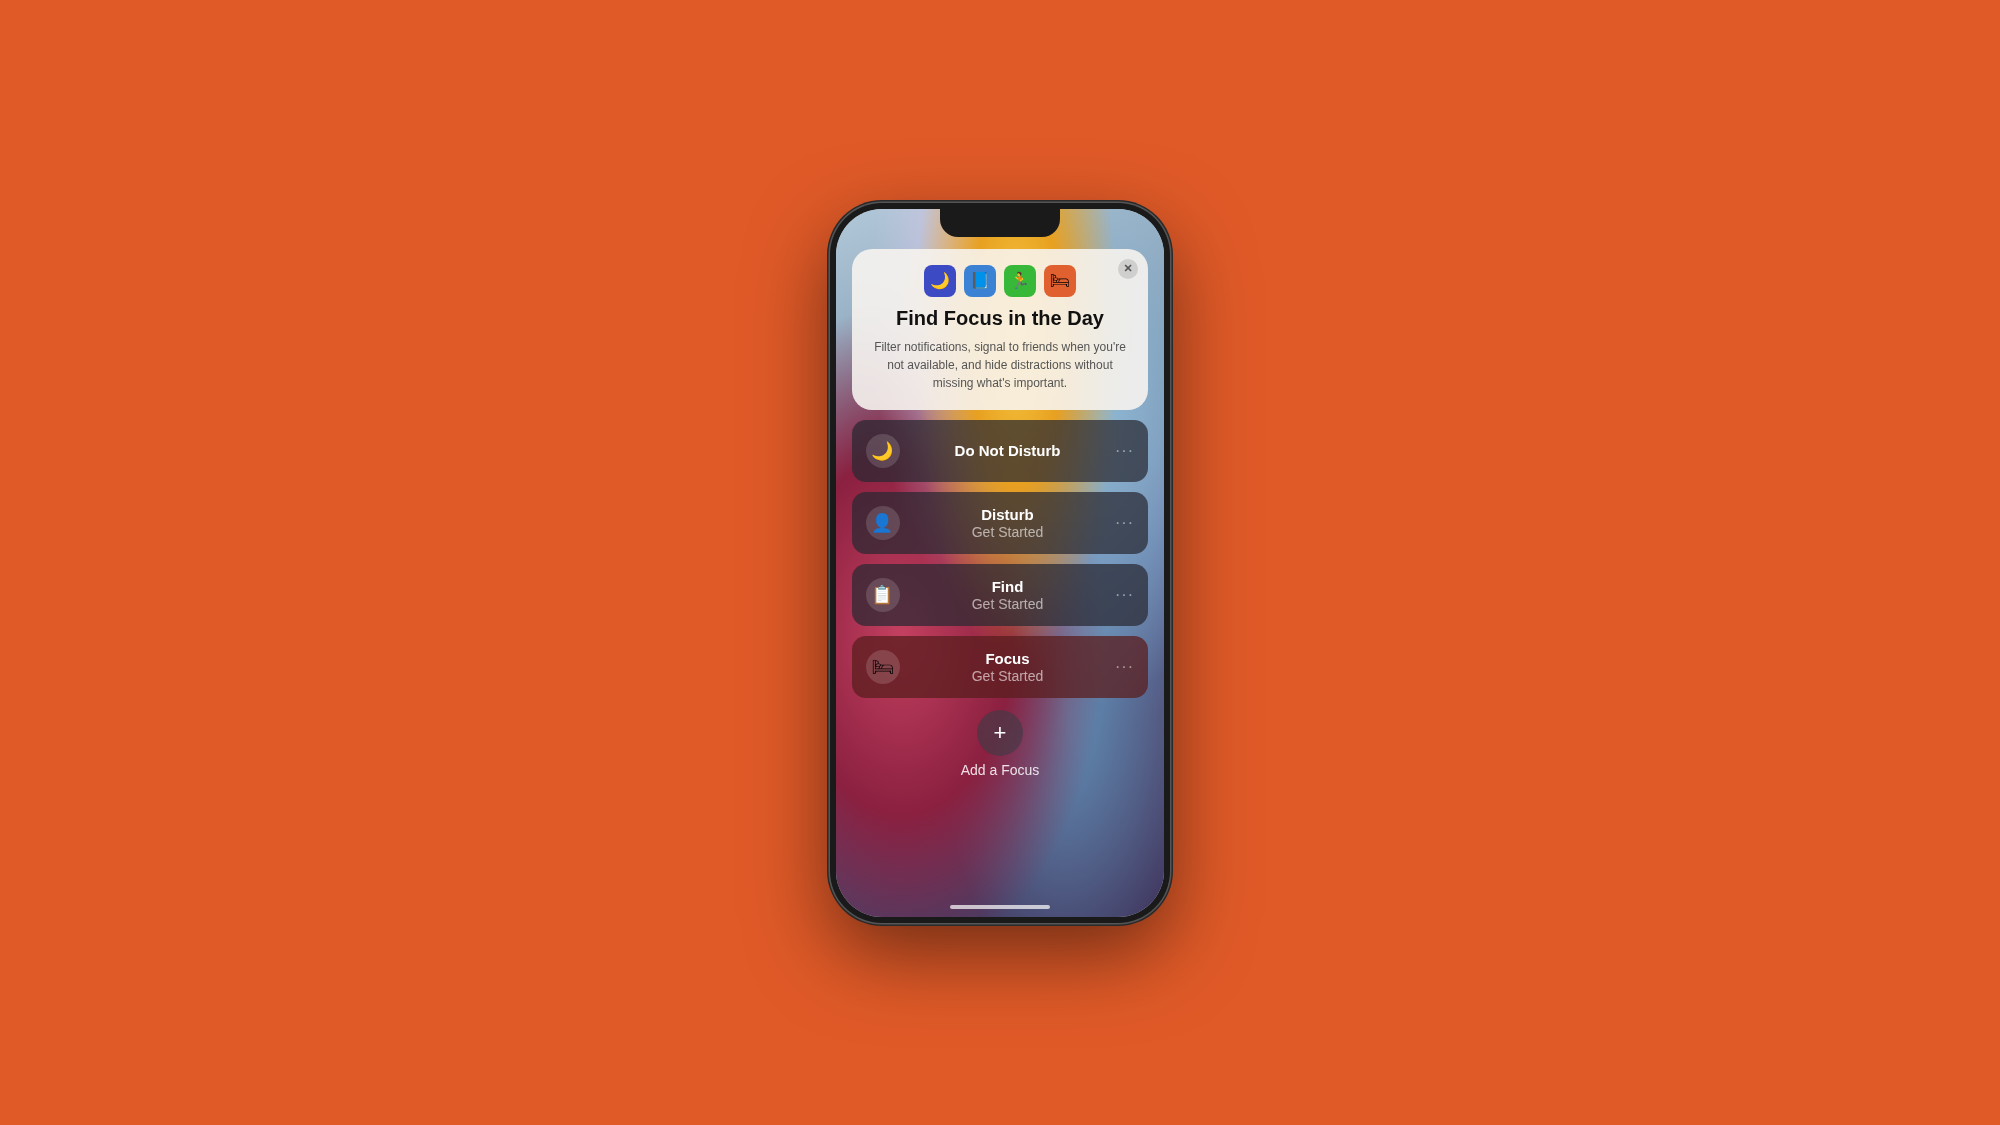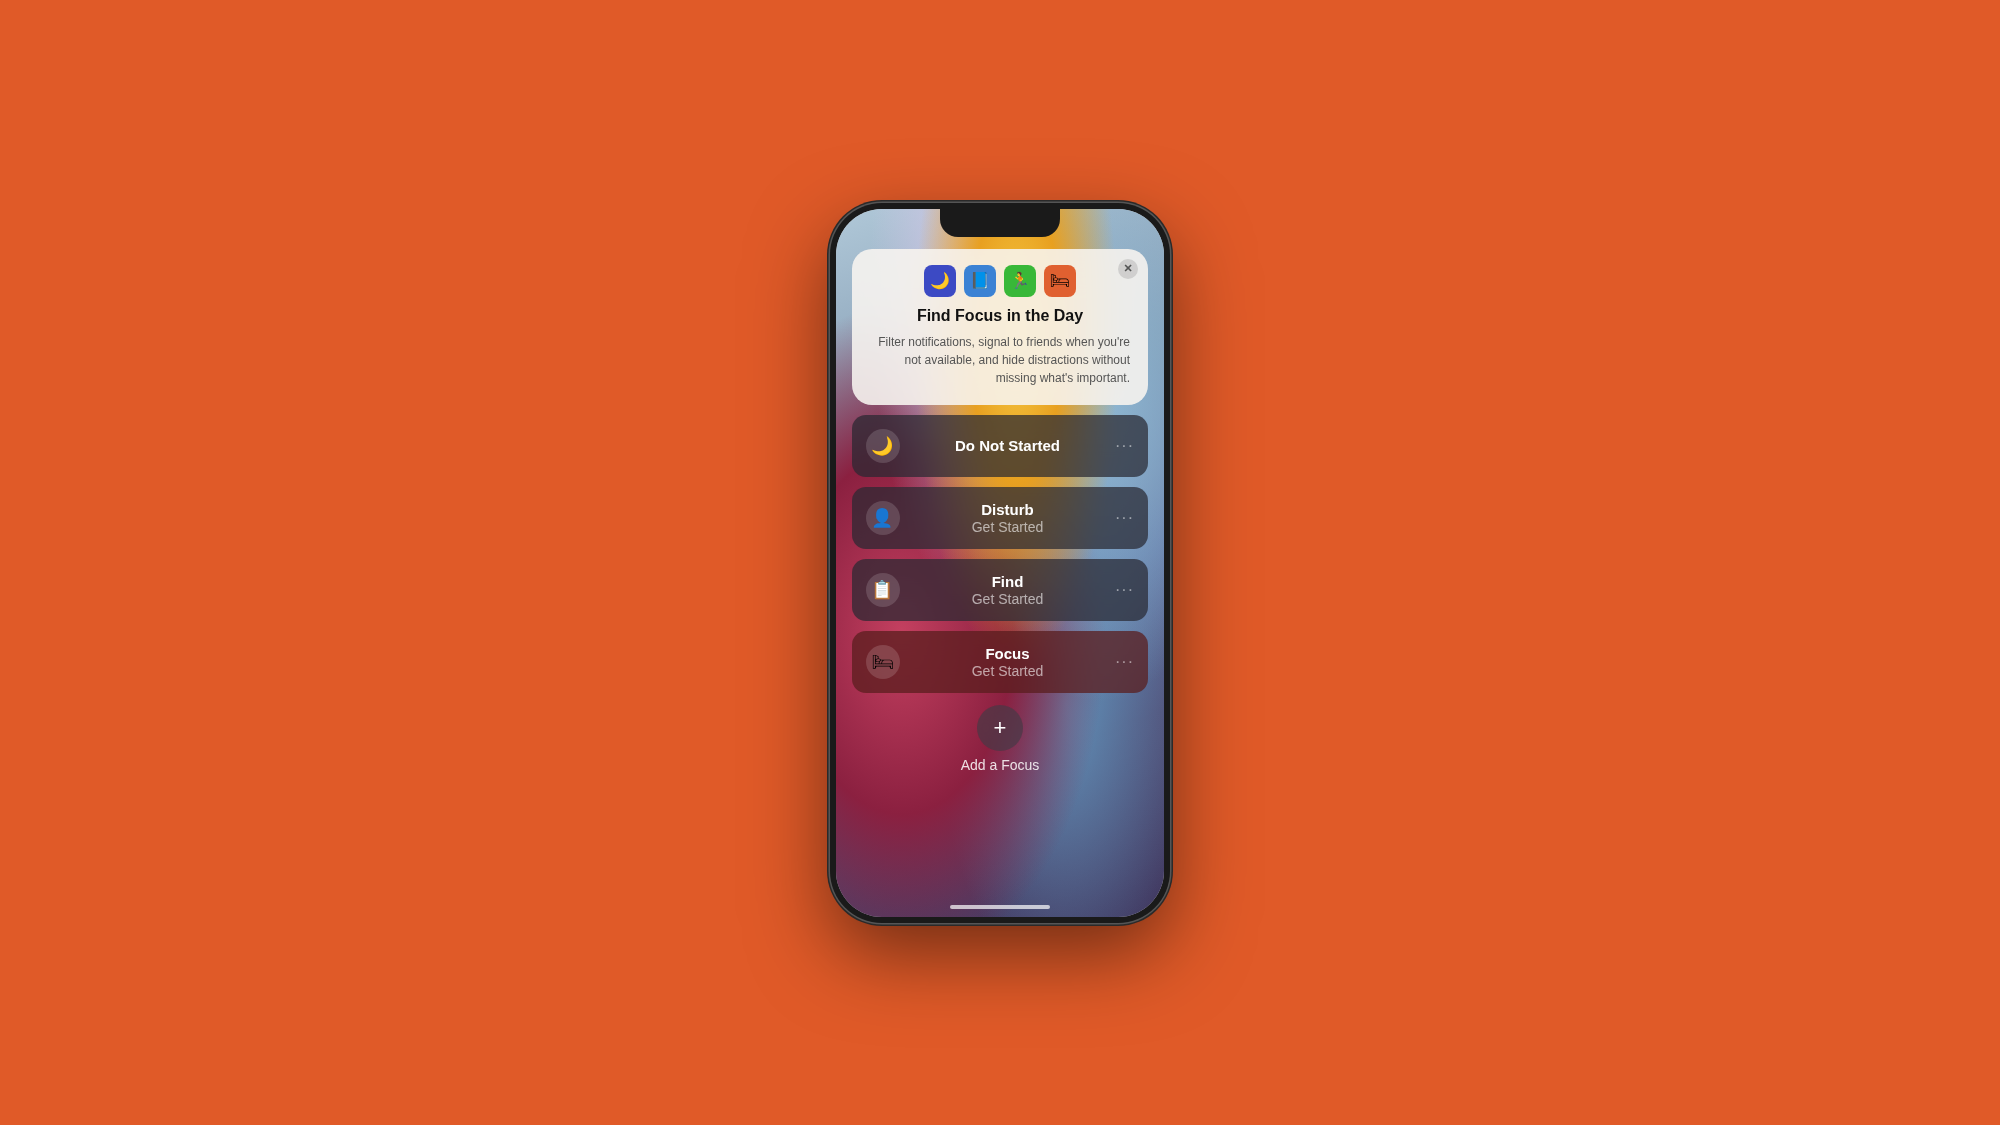--- a/index.html
+++ b/index.html
@@ -147,31 +147,31 @@
       justify-content: center;
       font-size: 16px;
     }
 
     .icon-bubble.moon { background: #3c4ac4; }
     .icon-bubble.book { background: #3b82d4; }
     .icon-bubble.run  { background: #38b838; }
     .icon-bubble.bed  { background: #e06030; }
 
     .card-title {
-      font-size: 16px;
+      font-size: 20px;
       font-weight: 700;
       color: #111;
       text-align: center;
       margin-bottom: 8px;
     }
 
     .card-desc {
       font-size: 12px;
       color: #555;
-      text-align: right;
+      text-align: center;
       line-height: 1.5;
     }
 
     
     .focus-btn {
       width: 100%;
       background: rgba(40, 40, 50, 0.72);
       backdrop-filter: blur(12px);
       border-radius: 14px;
       padding: 0 14px;
@@ -286,21 +286,21 @@
             <div class="icon-bubble bed">🛏</div>
           </div>
 
           <div class="card-title">Find Focus in the Day</div>
           <div class="card-desc">Filter notifications, signal to friends when you're not available, and hide distractions without missing what's important.</div>
         </div>
 
         <div class="focus-btn">
           <div class="focus-icon-wrap">🌙</div>
           <div class="focus-text">
-            <span class="focus-name">Do Not Started</span>
+            <span class="focus-name">Do Not Disturb</span>
           </div>
           <div class="focus-more">···</div>
         </div>
 
         <div class="focus-btn">
           <div class="focus-icon-wrap">👤</div>
           <div class="focus-text">
             <span class="focus-name">Disturb</span>
             <span class="focus-sub">Get Started</span>
           </div>

